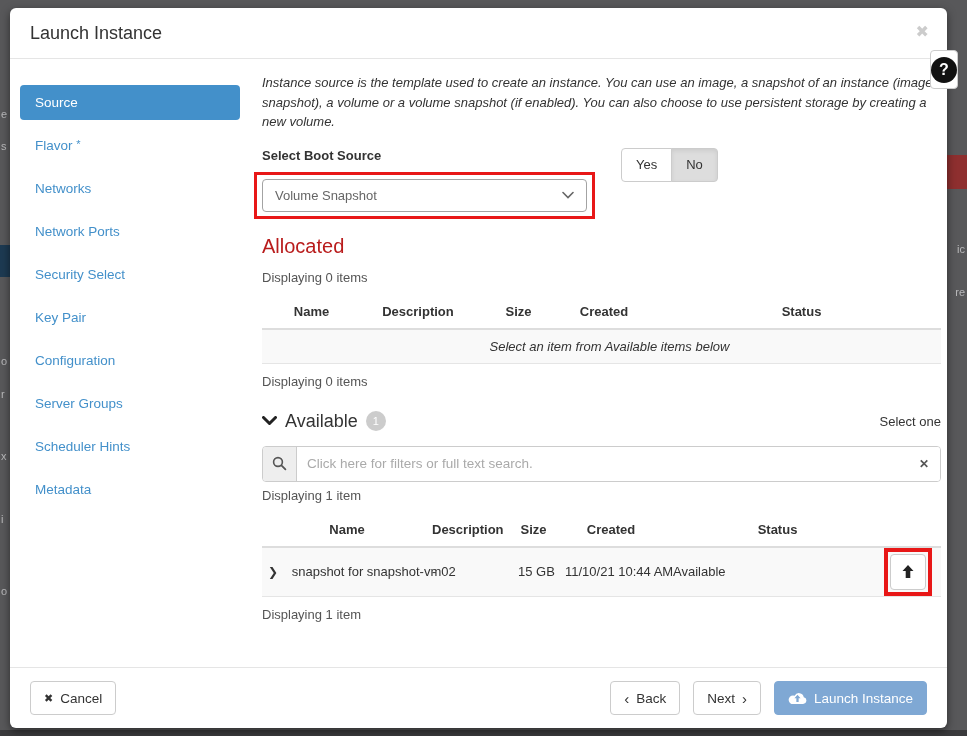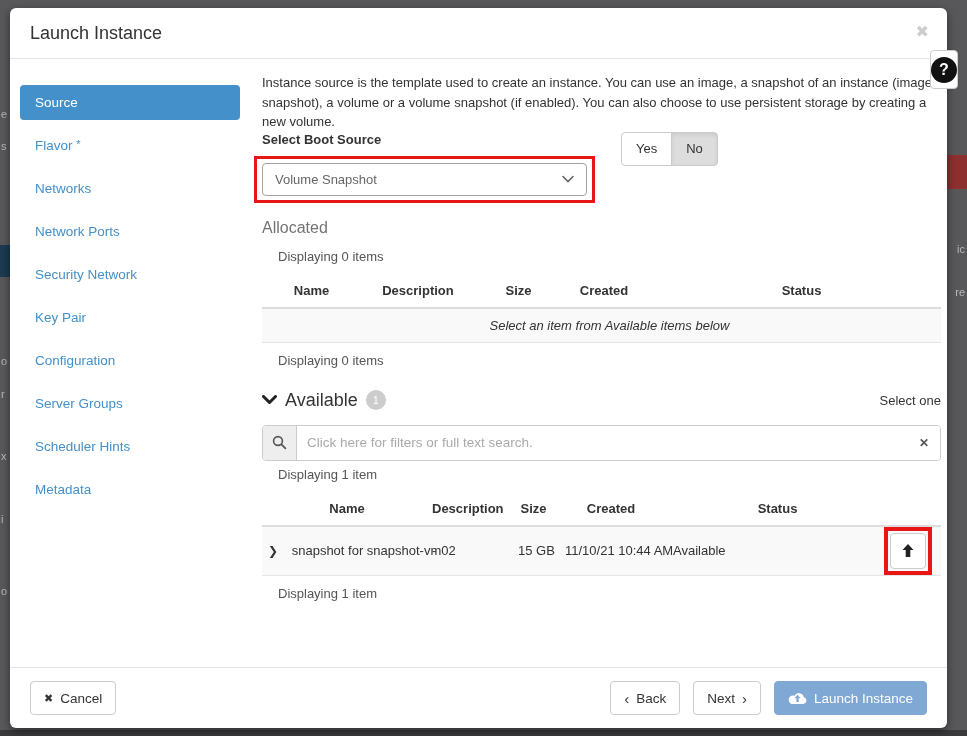--- a/index.html
+++ b/index.html
@@ -33,42 +33,42 @@
   .sidebar { width:220px; flex:none; padding-top:14px; }
   .side-item {
     display:block; padding:10px 15px; margin-bottom:8px; border-radius:4px;
     color:var(--accent,#4390ca); font-size:13.5px; cursor:pointer;
   }
   .side-item.active { background:var(--accent,#4390ca); color:#fff; }
   .req-star { font-size:11px; vertical-align:top; }
 
   
   .content { flex:1; margin-left:22px; padding-right:2px; }
-  .descr { color:#333; line-height:1.5; padding-top:2px; }
+  .descr { color:#333; line-height:1.5; margin-bottom:16px; padding-top:2px;font-style:italic; }
 
   .boot-row { display:flex; margin-bottom:6px; }
   .boot-col-left { width:359px; flex:none; }
   .field-label { font-weight:bold; margin-bottom:9px; }
   .red-box-select { border:3px solid var(--annotation,#e81717); padding:4px 5px; margin-left:-8px; width:341px; }
   .select-ctl {
     width:100%; height:33px; background:#fff; border:1px solid #a3a3a3; border-radius:4px;
     display:flex; align-items:center; justify-content:space-between; padding:0 12px;
     color:#666; cursor:pointer;
   }
   .toggle-group { display:flex; margin-top:0; }
   .toggle-btn {
     padding:7px 14px; border:1px solid #ccc; background:#fff; color:#333;
     font-size:13px; cursor:pointer; height:34px;
   }
   .toggle-btn:first-child { border-radius:4px 0 0 4px; }
   .toggle-btn:last-child { border-radius:0 4px 4px 0; margin-left:-1px; }
   .toggle-btn.selected { background:#ddd; box-shadow:inset 0 2px 4px rgba(0,0,0,.08); }
 
-  .section-heading { font-size:16px; color:#737373; margin:16px 0 12px; }
-  .displaying { color:#555; margin:4px 16px 10px; }
+  .section-heading { font-size:20px; color:#b91c1c; margin:16px 0 12px; }
+  .displaying { color:#555; margin:4px 0 10px; }
 
   table.grid { width:100%; border-collapse:collapse; table-layout:fixed; }
   table.grid th { text-align:center; font-weight:bold; padding:9px 0 9px 16px; border-bottom:2px solid #ddd; color:#333; }
   table.grid td { padding:9px 0 9px 16px; border-bottom:1px solid #e5e5e5; color:#333; }
   .empty-row td { background:#f9f9f9; text-align:center; font-style:italic; color:#555; padding:10px 0; }
 
   .avail-header { display:flex; align-items:center; justify-content:space-between; margin:22px 0 14px; }
   .avail-left { display:flex; align-items:center; gap:8px; }
   .avail-title { font-size:18px; color:#333; }
   .badge {
@@ -141,21 +141,21 @@
     <span class="close-x">✖</span>
   </div>
 
   <div class="modal-body">
 
     <div class="sidebar">
       <a class="side-item active"><span>Source</span></a>
       <a class="side-item"><span>Flavor</span> <span class="req-star">*</span></a>
       <a class="side-item"><span>Networks</span></a>
       <a class="side-item"><span>Network Ports</span></a>
-      <a class="side-item"><span>Security Network</span></a>
+      <a class="side-item"><span>Security Select</span></a>
       <a class="side-item"><span>Key Pair</span></a>
       <a class="side-item"><span>Configuration</span></a>
       <a class="side-item"><span>Server Groups</span></a>
       <a class="side-item"><span>Scheduler Hints</span></a>
       <a class="side-item"><span>Metadata</span></a>
     </div>
 
     <div class="content">
       <p class="descr">Instance source is the template used to create an instance. You can use an image, a snapshot of an instance (image snapshot), a volume or a volume snapshot (if enabled). You can also choose to use persistent storage by creating a new volume.</p>
 

